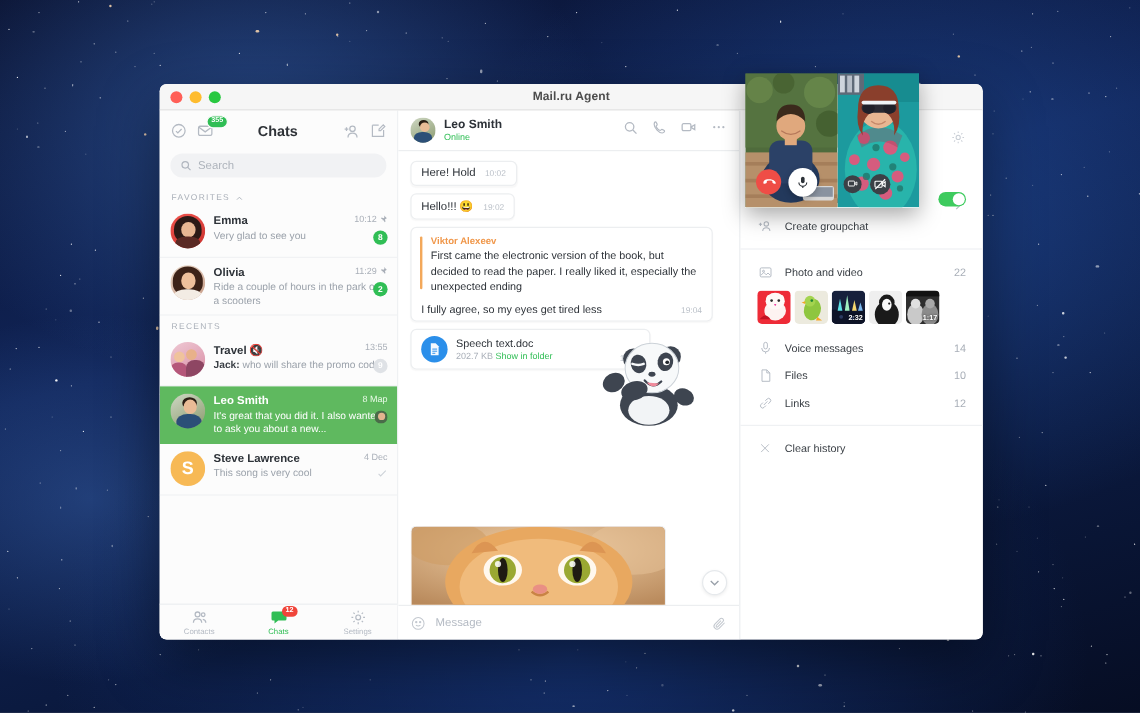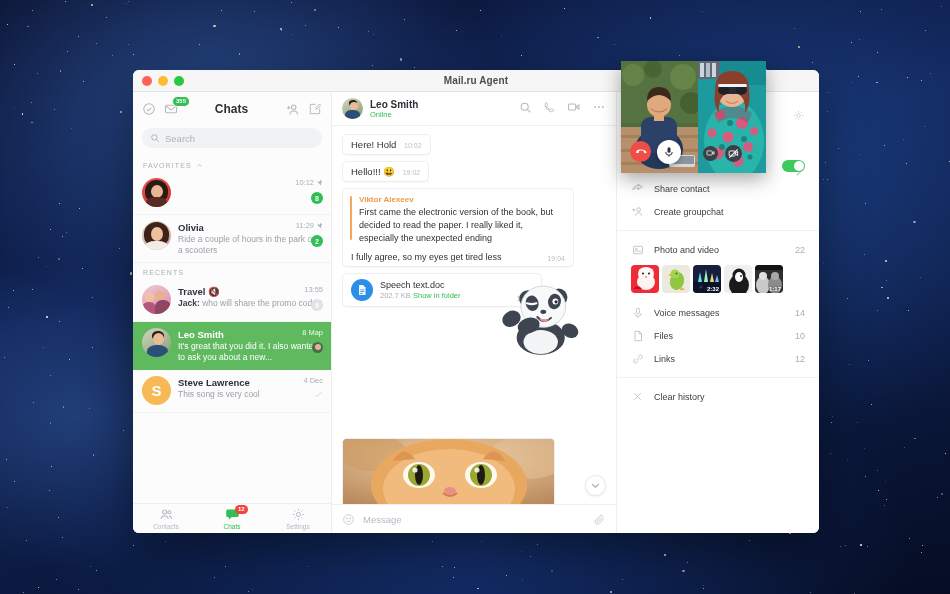--- a/index.html
+++ b/index.html
@@ -176,21 +176,21 @@
     border:1px solid #eceef0; border-radius:5px;
     padding:4px 8px; margin-bottom:6px;
     font-size:9.5px; color:#2d3238;
     box-shadow:0 1px 1px rgba(0,0,0,0.03);
     max-width:240px;
   }
   .bub .t { font-size:7px; color:#b9bfc7; margin-left:5px; }
   .bubrow { display:block; }
   .quote {
     background:#fff; border:1px solid #eceef0; border-radius:5px;
-    padding:6px 8px 4px; margin-bottom:6px; width:232px;
+    padding:6px 8px 4px; margin-bottom:6px; width:252px;
     box-shadow:0 1px 1px rgba(0,0,0,0.03); position:relative;
   }
   .quote .qbar { position:absolute; left:7px; top:7px; bottom:26px; width:2px; background:#f3a85a; border-radius:2px; }
   .quote .qname { font-size:8px; color:#f0974a; font-weight:bold; margin-left:8px; }
   .quote .qtext { font-size:9px; color:#2d3238; line-height:1.42; margin:2px 0 0 8px; }
   .quote .qreply { font-size:9px; color:#2d3238; margin-top:6px; padding-top:2px; position:relative; }
   .quote .qtime { position:absolute; right:0; bottom:0; font-size:7px; color:#b9bfc7; }
 
   .filecard {
     display:flex; align-items:center; gap:7px;
@@ -818,20 +818,24 @@
 
         <div class="row">
           <div class="av">
             <div class="ava">
               <div class="sky" style="background:linear-gradient(150deg,#f0544e,#c9302c)"></div>
               <div class="hair" style="left:3px;top:2px;width:23px;height:22px;background:#2c1a16"></div>
               <div class="head" style="left:9px;top:7px;width:12px;height:13px;background:#e8b793"></div>
               <div class="body" style="left:4px;top:19px;width:21px;height:12px;background:#5a2a24"></div>
             </div>
           </div>
+          <div class="rowmain">
+            <div class="rowname">Emma</div>
+            <div class="rowmsg">Very glad to see you</div>
+          </div>
           <div class="rowright">
             <div class="rowtime">
               <span>10:12</span>
               <svg width="7" height="7" viewBox="0 0 24 24" fill="currentColor">
                   <path d="M14 2l8 8-3 1-2.5 2.5L18 19l-2 2-4.5-6L5 22l6-7L5 10l2-2 5.5 1.5L15 7l-1-5z"></path>
                 </svg>
             </div>
             <div class="cbadge">8</div>
           </div>
         </div>
@@ -1151,28 +1155,20 @@
               <path d="M4 9v6l-2.5 3h9l-2.5-3V9z"></path>
                 <path d="M13 6.5q5 2.5 5 5.5t-5 5.5z"></path>
             </svg>
           </span>
           <span class="rlabel">Notifications</span>
           <div class="toggle">
             <div class="knob"></div>
           </div>
         </div>
 
-        <div class="ritem">
-          <span class="ri">
-            <svg width="13" height="13" viewBox="0 0 24 24" fill="none" stroke="currentColor" stroke-width="1.6">
-              <path d="M3 14q3-8 12-7l-2.5-3L21 9l-8.5 5 2.5-3q-8-1-12 3z"></path>
-            </svg>
-          </span>
-          <span class="rlabel">Share contact</span>
-        </div>
 
         <div class="ritem">
           <span class="ri">
             <svg width="13" height="13" viewBox="0 0 24 24" fill="none" stroke="currentColor" stroke-width="1.6">
               <circle cx="14" cy="8.5" r="3.4"></circle>
                 <path d="M8.5 19.5c0-3 2.5-5 5.5-5s5.5 2 5.5 5"></path>
               <path d="M2.5 9h5M5 6.5v5"></path>
             </svg>
           </span>
           <span class="rlabel">Create groupchat</span>

